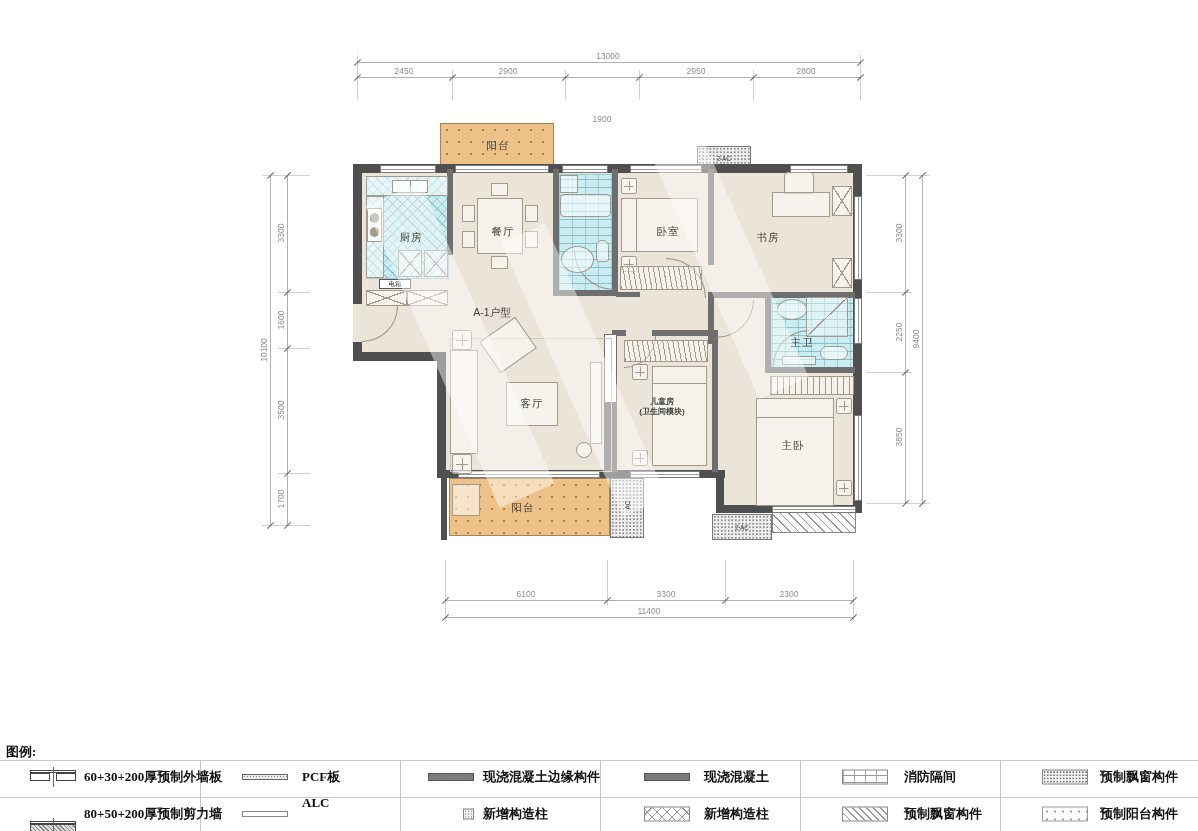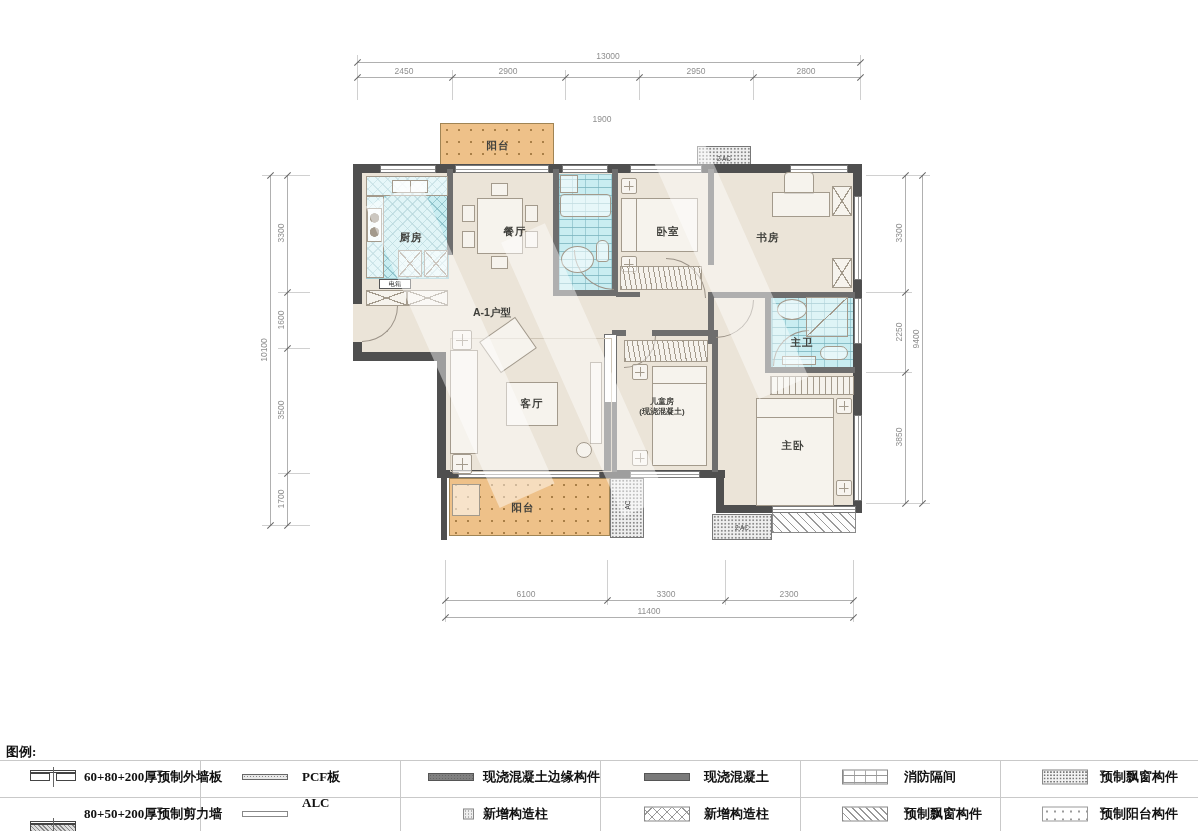--- a/index.html
+++ b/index.html
@@ -50,21 +50,21 @@
   .circle{border-radius:50%;}
   .arc{position:absolute;box-sizing:border-box;border:1px solid #9a9186;background:transparent;}
   
   .dl{position:absolute;background:#b0b0b0;}
   .ext{position:absolute;background:#d0d0d0;}
   .tk{position:absolute;width:9px;height:1px;background:#666;transform:rotate(-45deg);transform-origin:center;}
   .dt{position:absolute;font-size:8.5px;color:#8f8f8f;white-space:nowrap;transform:translateX(-50%);}
   .dtv{position:absolute;font-size:8.5px;color:#8f8f8f;white-space:nowrap;
        transform:translate(-50%,-50%) rotate(-90deg);}
   
-  .rl{position:absolute;font-size:10.5px;font-weight:bold;color:#40403c;white-space:nowrap;
+  .rl{position:absolute;font-size:10.5px;font-weight:normal;color:#40403c;white-space:nowrap;
       transform:translate(-50%,-50%);letter-spacing:1px;}
   .rs{position:absolute;font-size:8px;font-weight:bold;color:#40403c;white-space:nowrap;
       transform:translate(-50%,-50%);}
   .tiny{position:absolute;font-size:6.5px;color:#444;white-space:nowrap;transform:translate(-50%,-50%);}
   .chip{position:absolute;box-sizing:border-box;border:1px solid #555;background:#fff;
         font-size:6.5px;color:#333;text-align:center;line-height:8px;}
   
   .wm{position:absolute;background:rgba(255,255,255,.45);transform:rotate(-24deg);}
   
   #legend{position:absolute;left:0;top:743px;width:1198px;height:88px;
@@ -232,27 +232,27 @@
   <div class="f ns" style="left:836px;top:398px;width:16px;height:16px;"></div>
   <div class="f ns" style="left:836px;top:480px;width:16px;height:16px;"></div>
 
   <div class="f" style="left:452px;top:484px;width:28px;height:32px;"></div>
 
   <div class="wm" style="left:430px;top:180px;width:60px;height:330px;"></div>
   <div class="wm" style="left:560px;top:220px;width:48px;height:300px;"></div>
   <div class="wm" style="left:700px;top:120px;width:54px;height:280px;"></div>
 
   <div class="rl" style="left:411px;top:238px;">厨房</div>
-  <div class="rl" style="left:515px;top:232px;">餐厅</div>
+  <div class="rl" style="left:503px;top:232px;">餐厅</div>
   <div class="rl" style="left:668px;top:232px;">卧室</div>
   <div class="rl" style="left:768px;top:238px;">书房</div>
   <div class="rl" style="left:492px;top:313px;letter-spacing:0;">A-1户型</div>
   <div class="rl" style="left:532px;top:404px;">客厅</div>
   <div class="rs" style="left:662px;top:401px;">儿童房</div>
-  <div class="rs" style="left:662px;top:411px;">(现浇混凝土)</div>
+  <div class="rs" style="left:662px;top:411px;">(卫生间模块)</div>
   <div class="rl" style="left:802px;top:343px;">主卫</div>
   <div class="rl" style="left:793px;top:446px;">主卧</div>
   <div class="rl" style="left:498px;top:146px;">阳台</div>
   <div class="rl" style="left:523px;top:508px;">阳台</div>
   <div class="tiny" style="left:724px;top:158px;">2 AC</div>
   <div class="tiny" style="left:742px;top:527px;">2 AC</div>
   <div class="tiny" style="left:627px;top:505px;transform:translate(-50%,-50%) rotate(-90deg);">AC</div>
 
   <div class="ext" style="left:357px;top:55px;width:1px;height:45px;"></div>
   <div class="ext" style="left:452px;top:70px;width:1px;height:30px;"></div>
@@ -340,21 +340,21 @@
     <div class="vline" style="left:600px;"></div>
     <div class="vline" style="left:800px;"></div>
     <div class="vline" style="left:1000px;"></div>
 
     <div class="licon ic-wall" style="left:30px;top:34px;width:46px;">
       <span class="cap"></span>
         <span class="blk" style="left:0;width:20px;"></span>
         <span class="blk" style="right:0;width:20px;"></span>
         <span class="vbar"></span>
     </div>
-    <div class="ltext" style="left:84px;top:34px;">60+80+200厚预制外墙板</div>
+    <div class="ltext" style="left:84px;top:34px;">60+30+200厚预制外墙板</div>
     <div class="licon ic-wall" style="left:30px;top:71px;width:46px;">
       <span class="cap"></span>
         <span class="blk fill" style="left:0;width:46px;"></span>
         <span class="vbar"></span>
     </div>
     <div class="ltext" style="left:84px;top:71px;">80+50+200厚预制剪力墙</div>
 
     <div class="licon ic-bar-pcf" style="left:242px;top:34px;width:46px;"></div>
     <div class="ltext" style="left:302px;top:34px;">PCF板</div>
     <div class="licon ic-bar-alc" style="left:242px;top:71px;width:46px;"></div>

